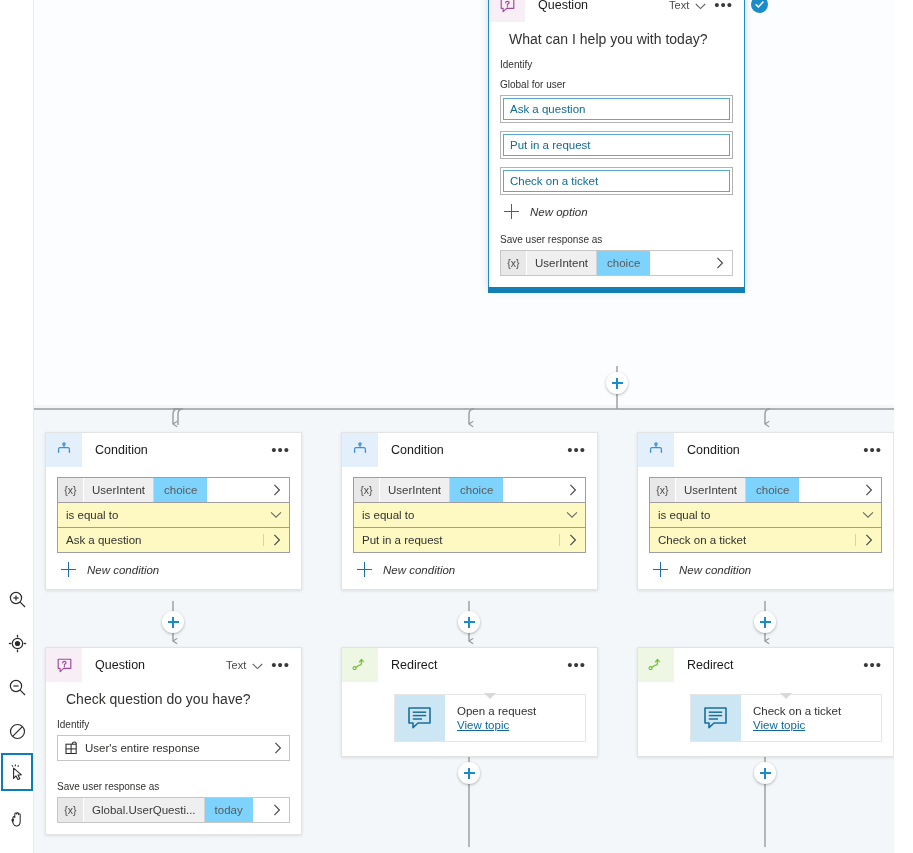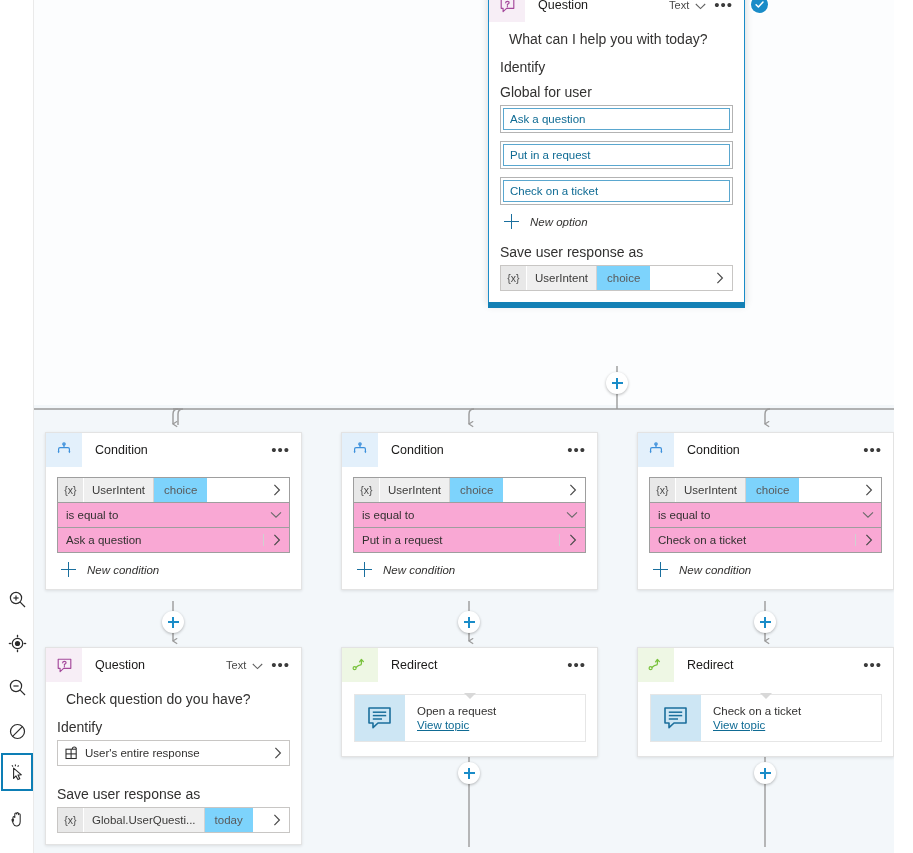--- a/index.html
+++ b/index.html
@@ -136,21 +136,21 @@
     user-select: none;
   }
   .node-body { padding: 0 11px 11px 11px; }
 
   .prompt-text {
     font-size: 14px;
     color: #323130;
     padding: 9px 0 3px 9px;
   }
   .field-label {
-    font-size: 14px;
+    font-size: 10px;
     color: #323130;
     margin: 9px 0 5px 0;
   }
   .combo {
     display: flex; align-items: center;
     height: 26px;
     border: 1px solid #c8c6c4;
     background: #ffffff;
     font-size: 11.5px;
     color: #323130;
@@ -234,21 +234,21 @@
   }
   .newlink .plus-glyph::before { left: 0; top: 7px; width: 15px; height: 1.4px; }
   .newlink .plus-glyph::after  { top: 0; left: 7px; height: 15px; width: 1.4px; }
 
   
   .cond-stack { margin-top: 10px; }
   .cond-row {
     display: flex; align-items: center;
     height: 26px;
     border: 1px solid #9e9e9e;
-    background: #f9a8d4;
+    background: #fef9c3;
     font-size: 11.5px; color: #323130;
     margin-top: -1px;
     cursor: pointer;
   }
   .cond-row:first-child { margin-top: 0; }
   .cond-row .cr-text { flex: 1 1 auto; padding-left: 8px; white-space: nowrap; overflow: hidden; text-overflow: ellipsis; }
   .cond-row .cr-chev { width: 26px; display: flex; align-items: center; justify-content: center; color: #4a4a4a; }
   .cond-row.value .cr-chev { border-left: 1px solid #d0d0d0; }
 
   
@@ -269,21 +269,21 @@
   .topic-meta {
     display: flex; flex-direction: column; justify-content: center;
     padding-left: 12px;
   }
   .topic-name { font-size: 11.5px; color: #323130; margin-bottom: 2px; }
   .topic-link {
     font-size: 11.5px; color: #0f6b94;
     text-decoration: underline;
     cursor: pointer;
   }
-  .node-body.redirect-body { padding: 0 11px 14px 12px; position: relative; }
+  .node-body.redirect-body { padding: 0 11px 14px 12px; position: relative; margin-left: 40px; }
   .tile-notch {
     position: absolute;
     left: 50%; top: -1px;
     margin-left: -6px;
     width: 0; height: 0;
     border-left: 6px solid transparent;
     border-right: 6px solid transparent;
     border-top: 6px solid #d8d8d8;
   }
   

